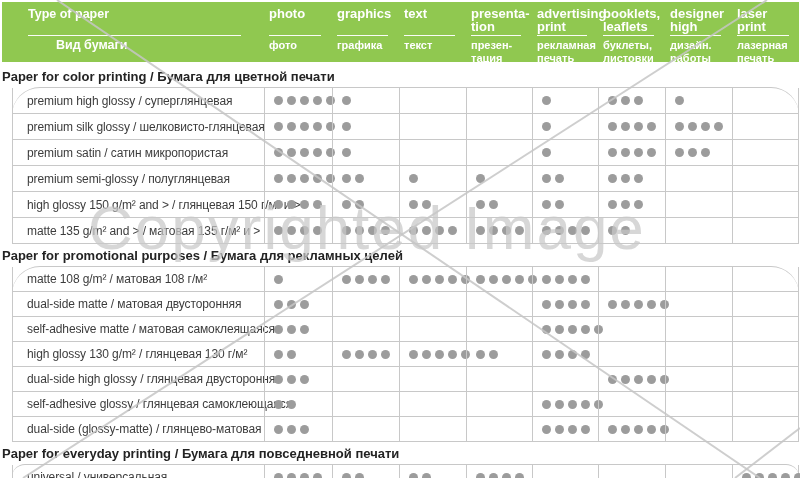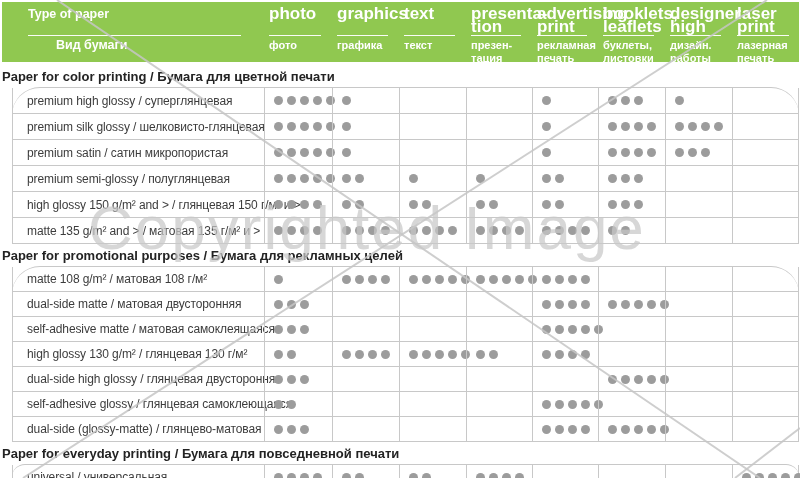--- a/index.html
+++ b/index.html
@@ -14,21 +14,21 @@
   .thead{
     position:absolute;left:2px;top:2px;width:797px;height:60px;
     background:var(--header-green,#90c850);
     display:grid;
     grid-template-columns:261px 68px 67px 67px 66px 66px 67px 67px 68px;
     box-sizing:border-box;
   }
   .hcell{box-sizing:border-box;padding:6px 4px 0 6px;color:var(--header-text,#fff);}
   .hcell.first{padding-left:26px;}
   .h-en{
-    display:block;font-size:17px;font-weight:700;line-height:12.5px;
+    display:block;font-size:13px;font-weight:700;line-height:12.5px;
     white-space:pre-line;height:26px;
   }
   .h-line{display:block;height:0;border-bottom:1px solid rgba(255,255,255,.95);
     width:calc(100% - 6px);margin:1px 0 3px 0;}
   .first .h-line{width:calc(100% - 18px);}
   .h-ru{display:block;font-size:11px;font-weight:700;line-height:12.5px;white-space:pre-line;}
   .first .h-en{font-size:12.5px;}
   .first .h-ru{font-size:12.5px;padding-left:28px;}
 
   

